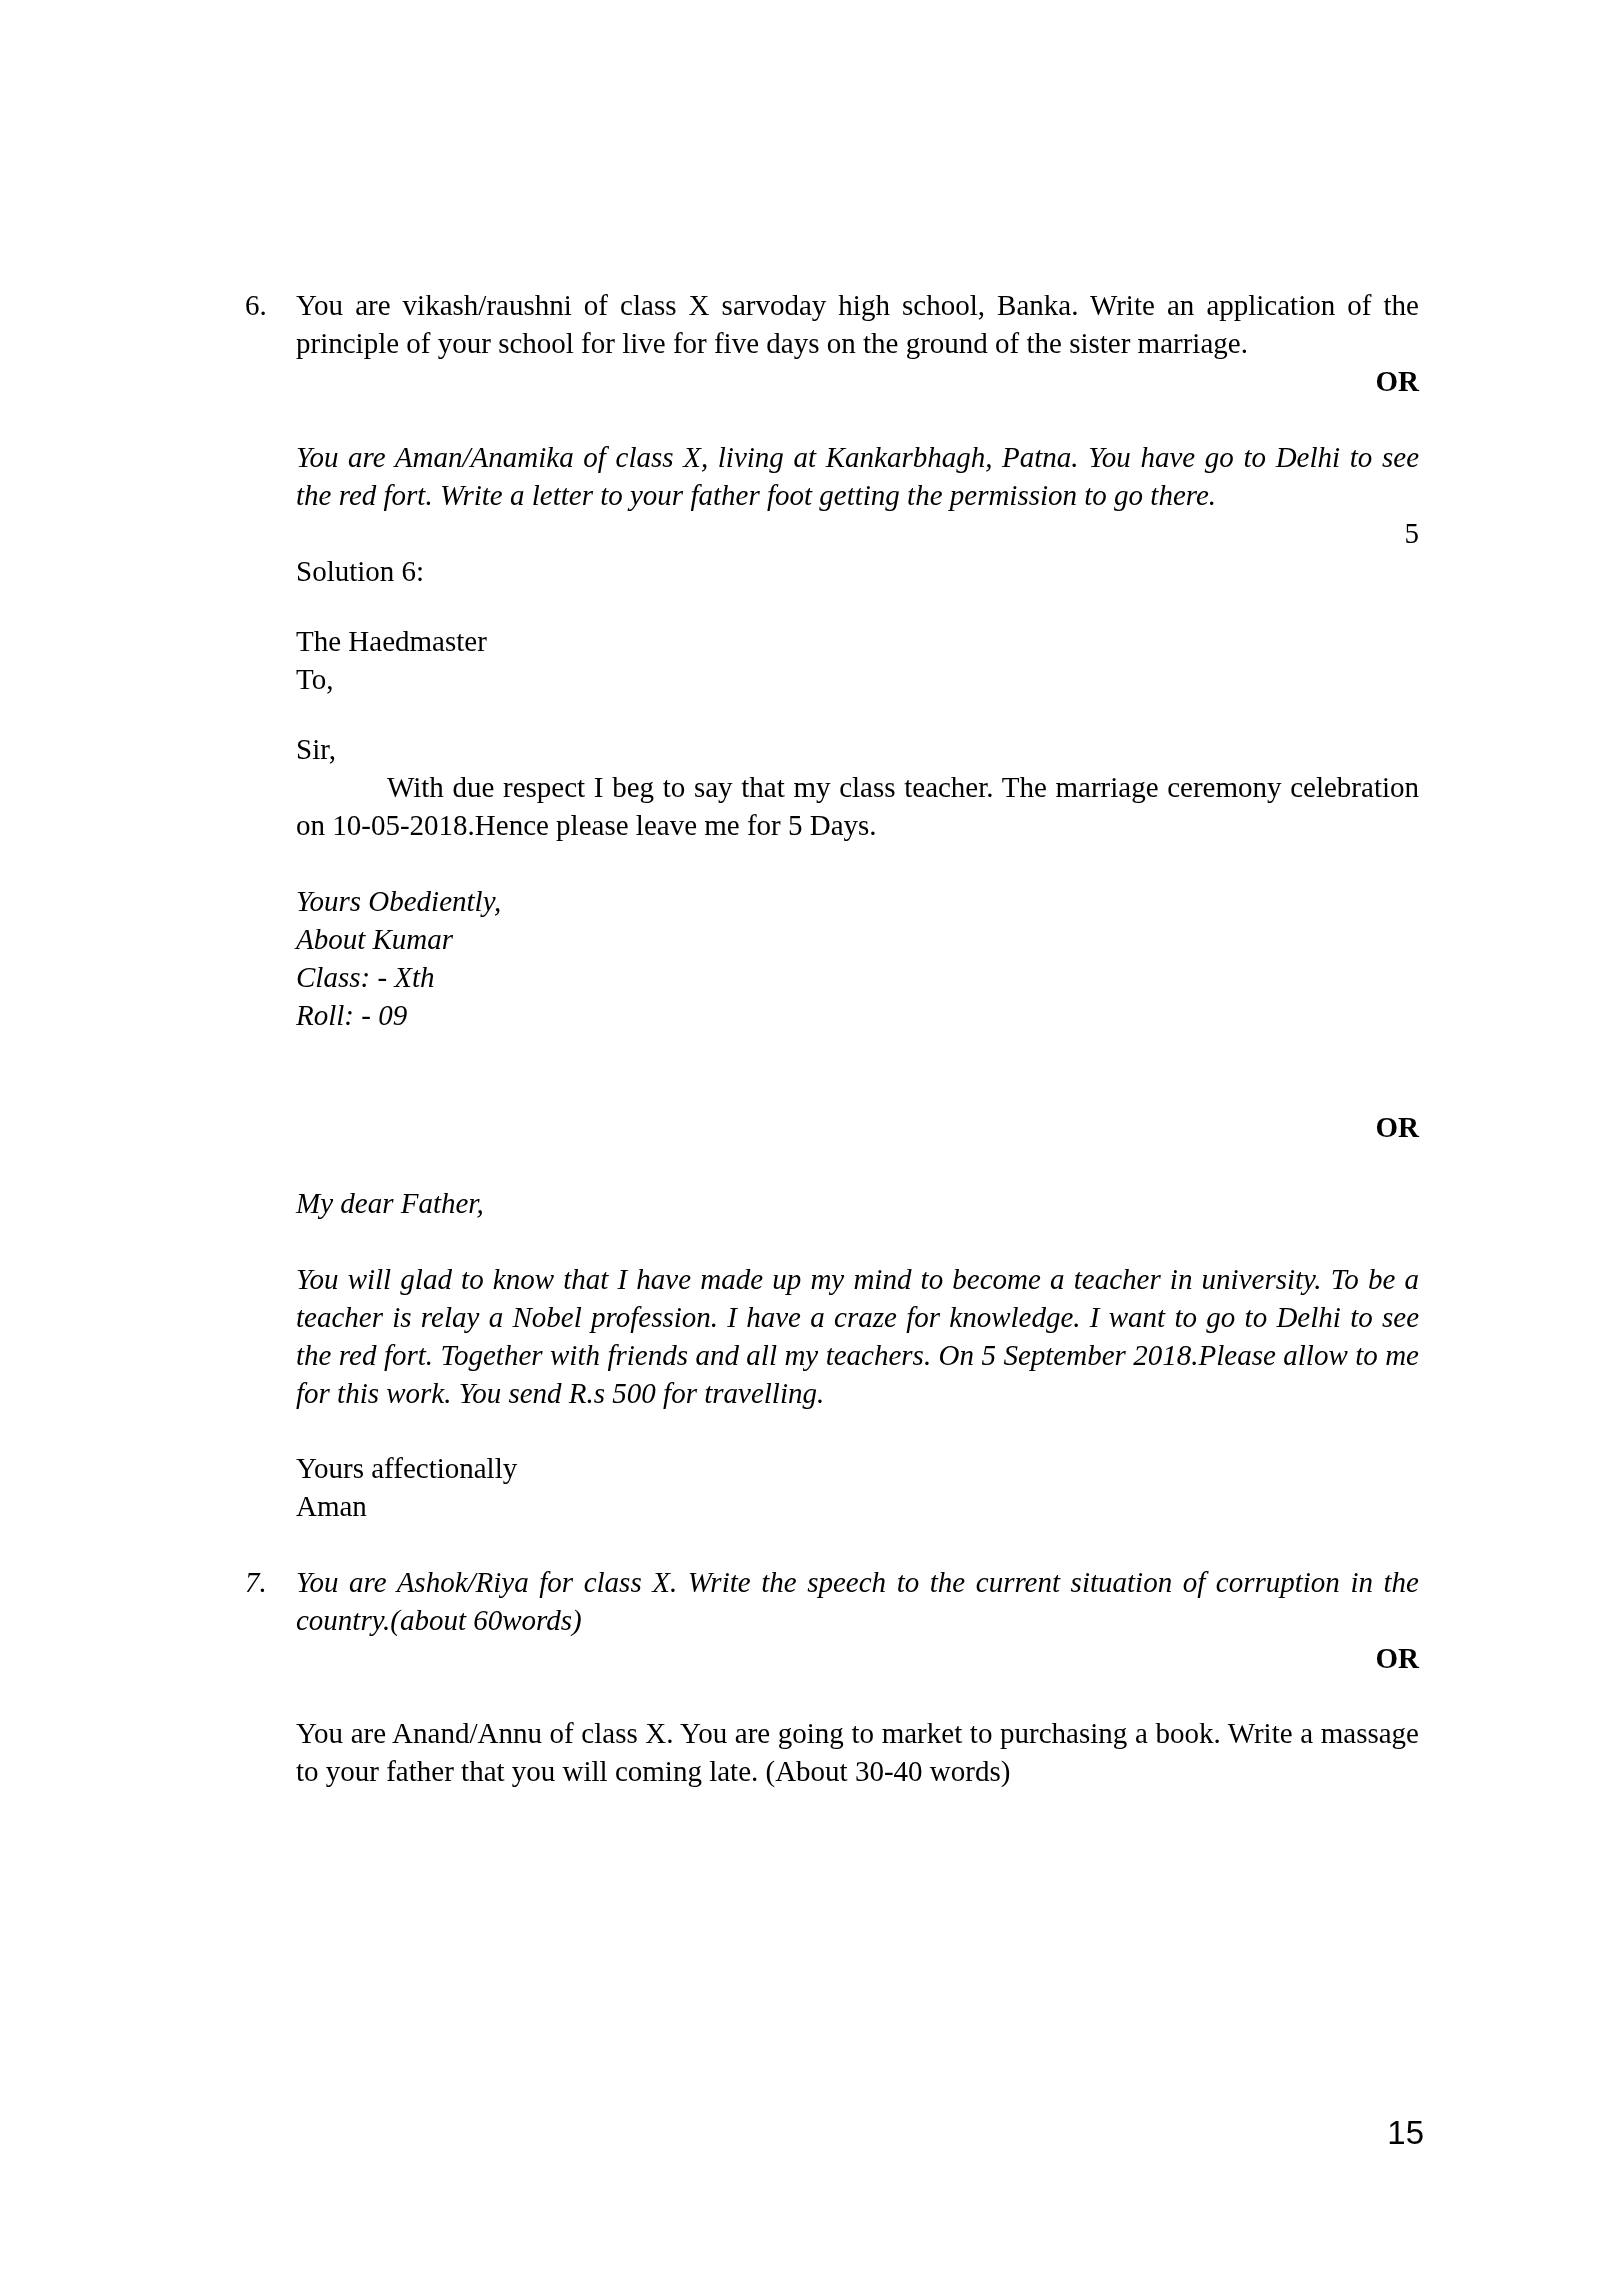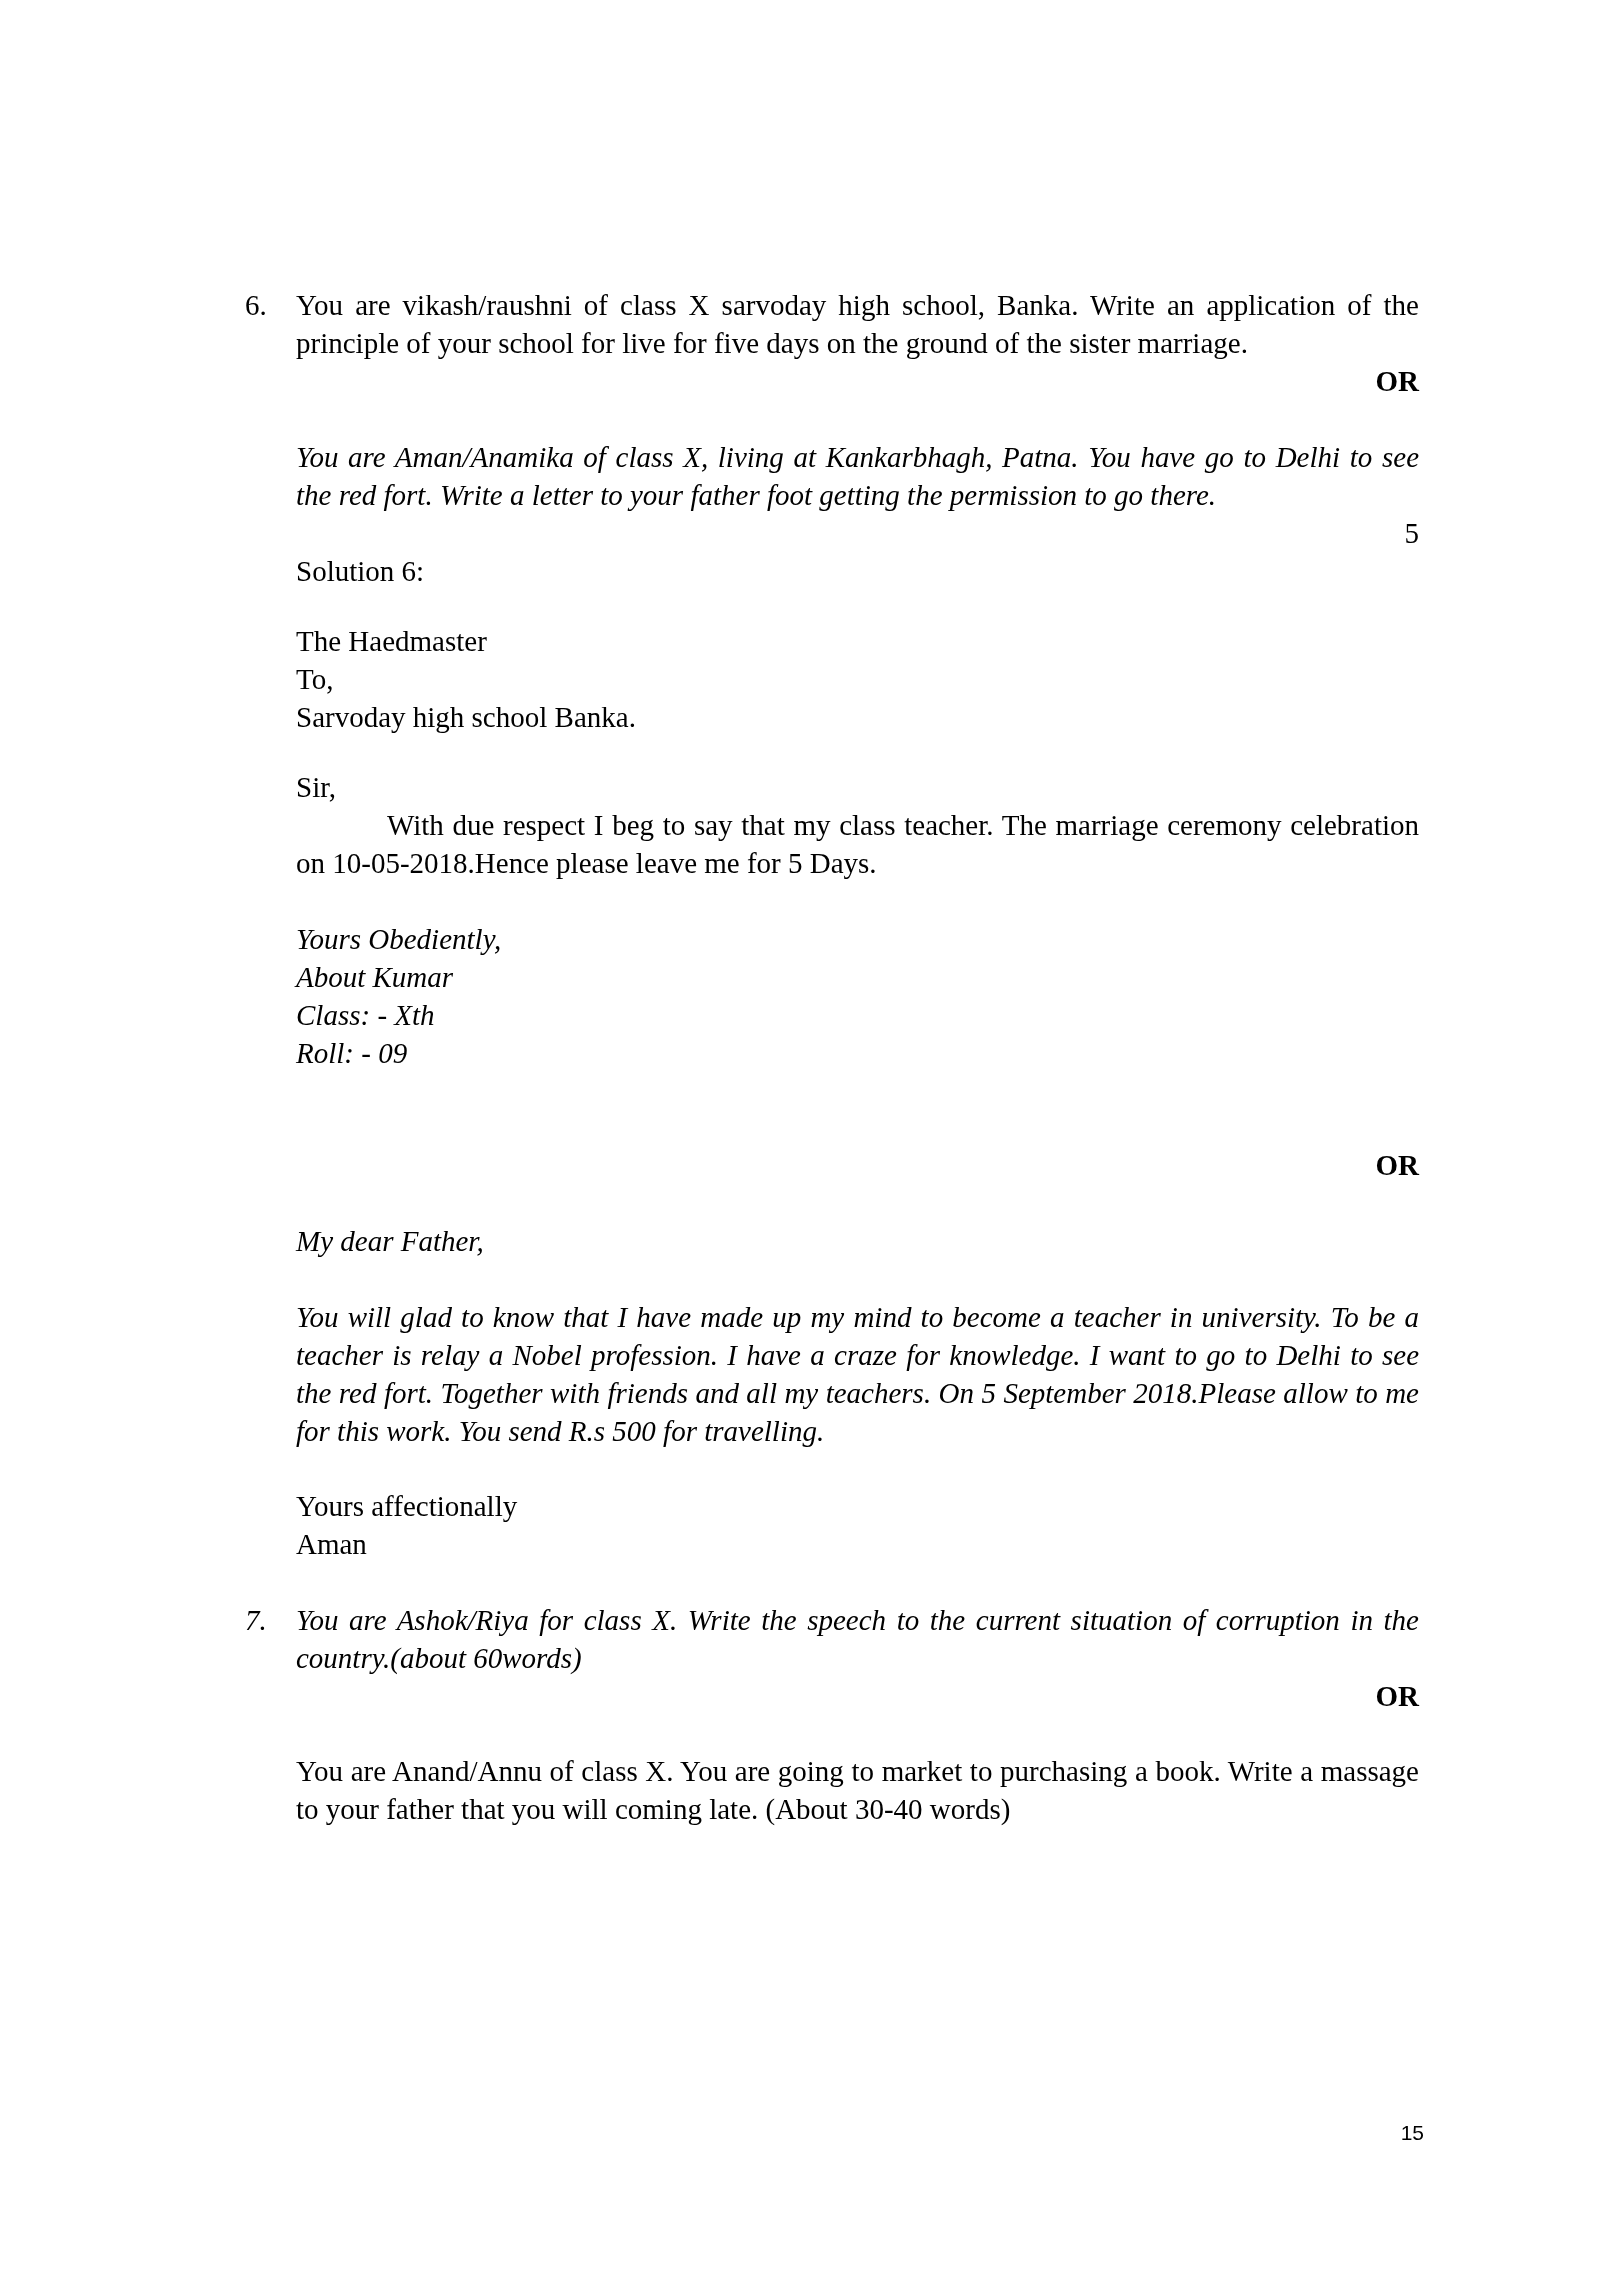--- a/index.html
+++ b/index.html
@@ -30,21 +30,21 @@
   .indent { text-indent: 91px; }
   .mt33 { margin-top: 32px; }
   .mt38 { margin-top: 37px; }
   .mt39 { margin-top: 38px; font-style: italic; }
   .mt76 { margin-top: 74px; }
   .pagenum {
     position: absolute;
     top: 2115px;
     right: 197px;
     font-family: "Liberation Sans", sans-serif;
-    font-size: 21px;
+    font-size: 33px;
     line-height: 35px;
   }
 </style>
 </head>
 <body>
 
 <div class="page">
   <div class="content">
 
     <div class="qitem">
@@ -56,21 +56,20 @@
 
     <p class="justify mt39">You are Aman/Anamika of class X, living at Kankarbhagh, Patna. You have go to Delhi to see the red fort. Write a letter to your father foot getting the permission to go there.</p>
 
     <p class="marks">5</p>
 
     <p class="bold">Solution 6:</p>
 
     <div class="mt33">
       <p>The Haedmaster</p>
       <p>To,</p>
-      <p>Sarvoday high school Banka.</p>
     </div>
 
     <p class="mt33">Sir,</p>
 
     <p class="justify indent">With due respect I beg to say that my class teacher. The marriage ceremony celebration on 10-05-2018.Hence please leave me for 5 Days.</p>
 
     <div class="mt39">
       <p>Yours Obediently,</p>
       <p>About Kumar</p>
       <p>Class: - Xth</p>

